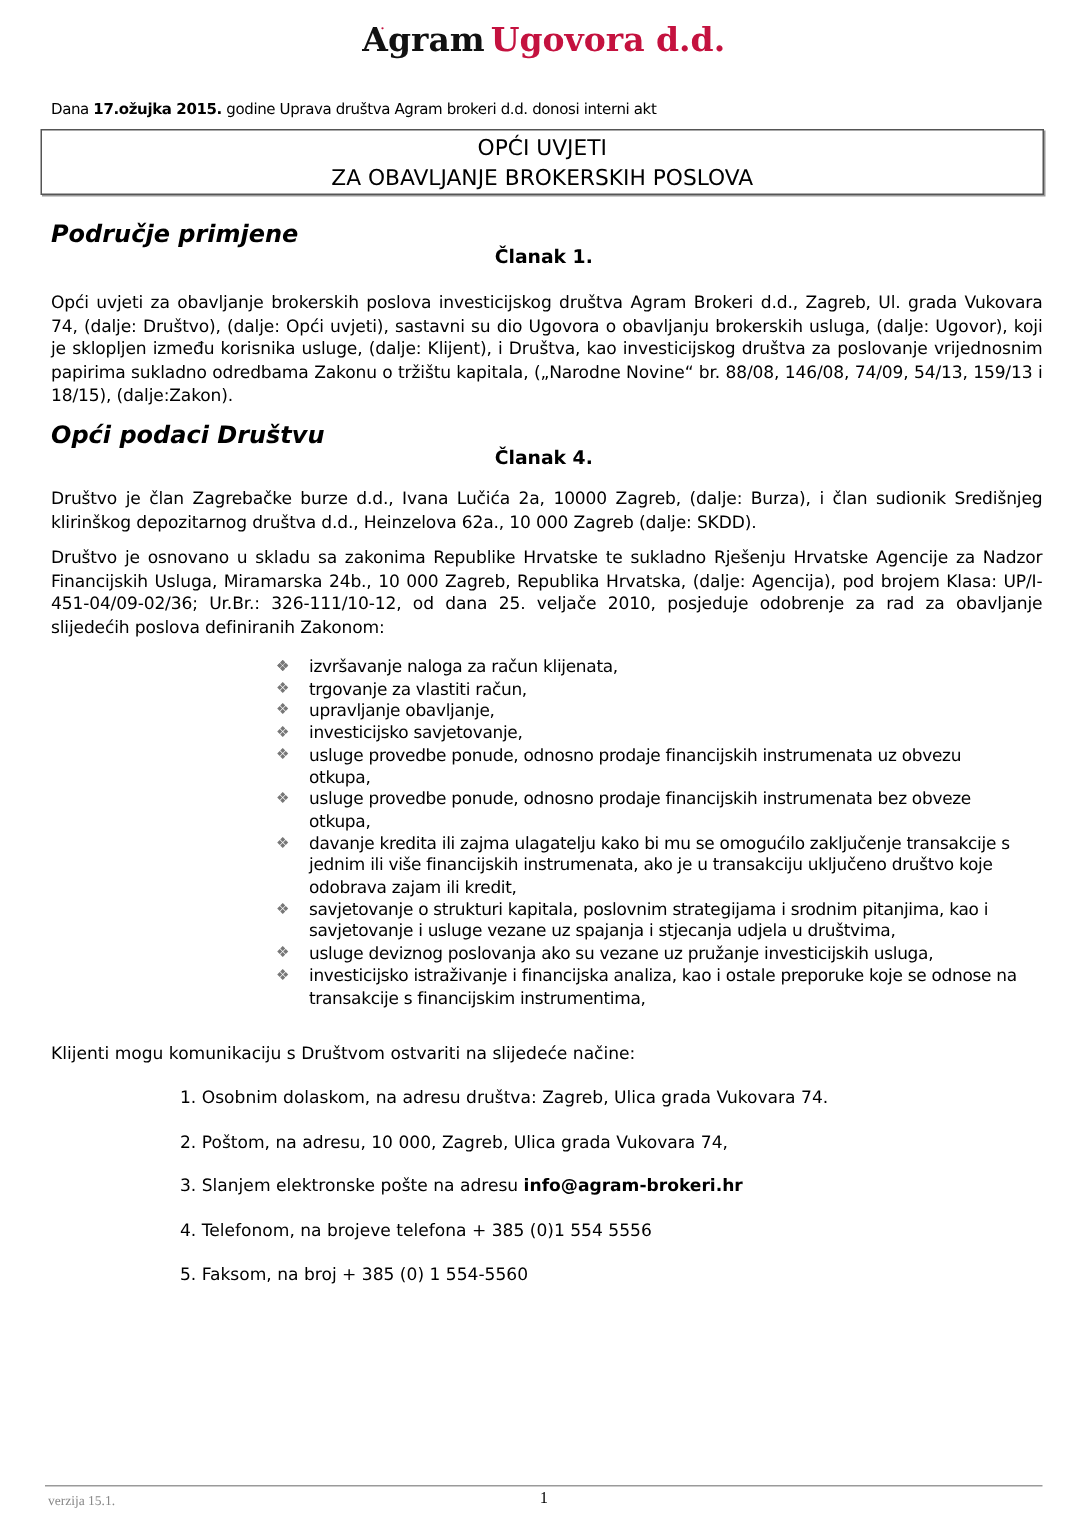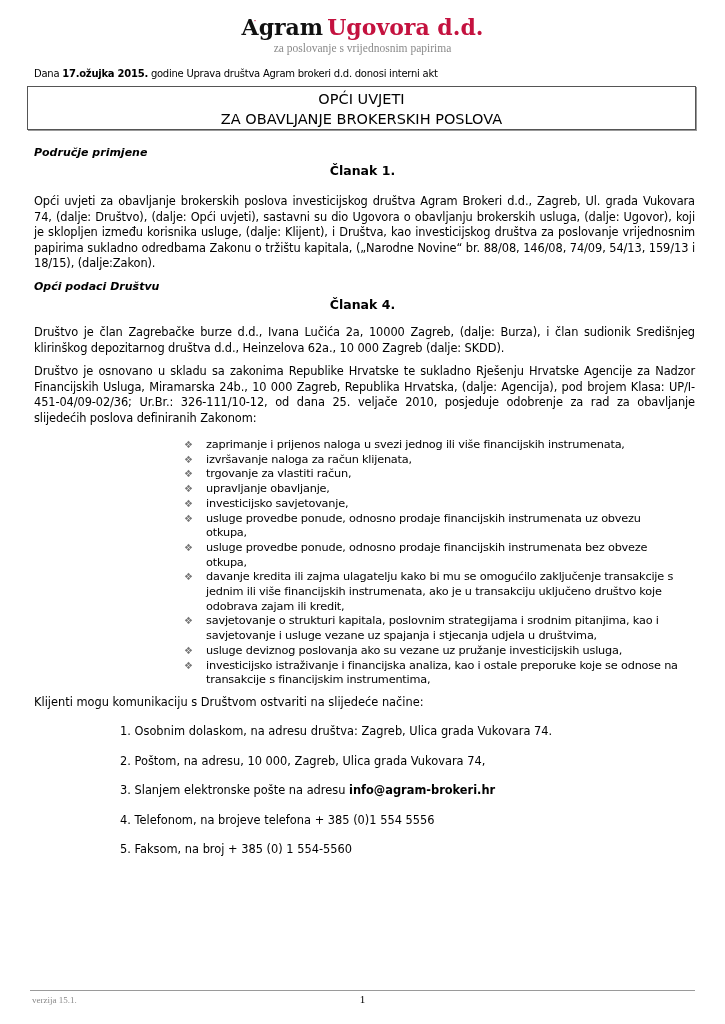--- a/index.html
+++ b/index.html
@@ -31,21 +31,21 @@
     .intro b { font-weight: bold; }
 
     .title-box {
       position: absolute; top: 86px; left: 27px; width: 669px; height: 44px;
       border: 1px solid #555; box-shadow: 1px 1px 0 #999;
       text-align: center; font-weight: normal; font-size: 14.5px; line-height: 20px;
       padding-top: 2px; box-sizing: border-box;
     }
 
     .section-head {
-      position: absolute; left: 34px; font-style: italic; font-weight: bold; font-size: 11px;
+      position: absolute; left: 34px; font-style: italic; font-weight: bold; font-size: 16px;
     }
     .article {
       position: absolute; left: 0; width: 725px; text-align: center;
       font-weight: bold; font-size: 12.5px;
     }
     .para {
       position: absolute; left: 34px; width: 661px;
       font-size: 11.4px; line-height: 15.6px; text-align: justify; letter-spacing: -0.1px;
     }
 
@@ -84,21 +84,20 @@
   </style>
 </head>
 <body>
 
 <div class="page">
 
   <div class="logo">
     <div class="logo-line">
       <span class="logo-agram"><span class="accent">˙</span><span>Agram</span></span><span class="logo-brokeri">Ugovora d.d.</span>
     </div>
-    <div class="logo-tagline">za poslovanje s vrijednosnim papirima</div>
   </div>
 
   <div class="intro">
     <span>Dana </span><b>17.ožujka 2015.</b><span> godine Uprava društva Agram brokeri d.d. donosi interni akt</span>
   </div>
 
   <div class="title-box">
     <div>OPĆI UVJETI</div>
     <div>ZA OBAVLJANJE BROKERSKIH POSLOVA</div>
   </div>
@@ -106,21 +105,21 @@
   <div class="section-head" style="top:146px;">Područje primjene</div>
   <div class="article" style="top:163px;">Članak 1.</div>
   <div class="para" style="top:194px;">Opći uvjeti za obavljanje brokerskih poslova investicijskog društva Agram Brokeri d.d., Zagreb, Ul. grada Vukovara 74, (dalje: Društvo), (dalje: Opći uvjeti), sastavni su dio Ugovora o obavljanju brokerskih usluga, (dalje: Ugovor), koji je sklopljen između korisnika usluge, (dalje: Klijent), i Društva, kao investicijskog društva za poslovanje vrijednosnim papirima sukladno odredbama Zakonu o tržištu kapitala, („Narodne Novine“ br. 88/08, 146/08, 74/09, 54/13, 159/13 i 18/15), (dalje:Zakon).</div>
 
   <div class="section-head" style="top:280px;">Opći podaci Društvu</div>
   <div class="article" style="top:297px;">Članak 4.</div>
   <div class="para" style="top:325px;">Društvo je član Zagrebačke burze d.d., Ivana Lučića 2a, 10000 Zagreb, (dalje: Burza), i član sudionik Središnjeg klirinškog depozitarnog društva d.d., Heinzelova 62a., 10 000 Zagreb (dalje: SKDD).</div>
   <div class="para" style="top:364px;">Društvo je osnovano u skladu sa zakonima Republike Hrvatske te sukladno Rješenju Hrvatske Agencije za Nadzor Financijskih Usluga, Miramarska 24b., 10 000 Zagreb, Republika Hrvatska, (dalje: Agencija), pod brojem Klasa: UP/I-451-04/09-02/36; Ur.Br.: 326-111/10-12, od dana 25. veljače 2010, posjeduje odobrenje za rad za obavljanje slijedećih poslova definiranih Zakonom:</div>
 
   <ul class="bullets">
-    <li><span class="glyph">❖</span><span>zaprimanje i prijenos naloga u svezi jednog ili više financijskih instrumenata,</span></li>
+    <li><span class="glyph">❖</span></li>
     <li><span class="glyph">❖</span><span>izvršavanje naloga za račun klijenata,</span></li>
     <li><span class="glyph">❖</span><span>trgovanje za vlastiti račun,</span></li>
     <li><span class="glyph">❖</span><span>upravljanje obavljanje,</span></li>
     <li><span class="glyph">❖</span><span>investicijsko savjetovanje,</span></li>
     <li><span class="glyph">❖</span><span>usluge provedbe ponude, odnosno prodaje financijskih instrumenata uz obvezu otkupa,</span></li>
     <li><span class="glyph">❖</span><span>usluge provedbe ponude, odnosno prodaje financijskih instrumenata bez obveze otkupa,</span></li>
     <li><span class="glyph">❖</span><span>davanje kredita ili zajma ulagatelju kako bi mu se omogućilo zaključenje transakcije s jednim ili više financijskih instrumenata, ako je u transakciju uključeno društvo koje odobrava zajam ili kredit,</span></li>
     <li><span class="glyph">❖</span><span>savjetovanje o strukturi kapitala, poslovnim strategijama i srodnim pitanjima, kao i savjetovanje i usluge vezane uz spajanja i stjecanja udjela u društvima,</span></li>
     <li><span class="glyph">❖</span><span>usluge deviznog poslovanja ako su vezane uz pružanje investicijskih usluga,</span></li>
     <li><span class="glyph">❖</span><span>investicijsko istraživanje i financijska analiza, kao i ostale preporuke koje se odnose na transakcije s financijskim instrumentima,</span></li>

